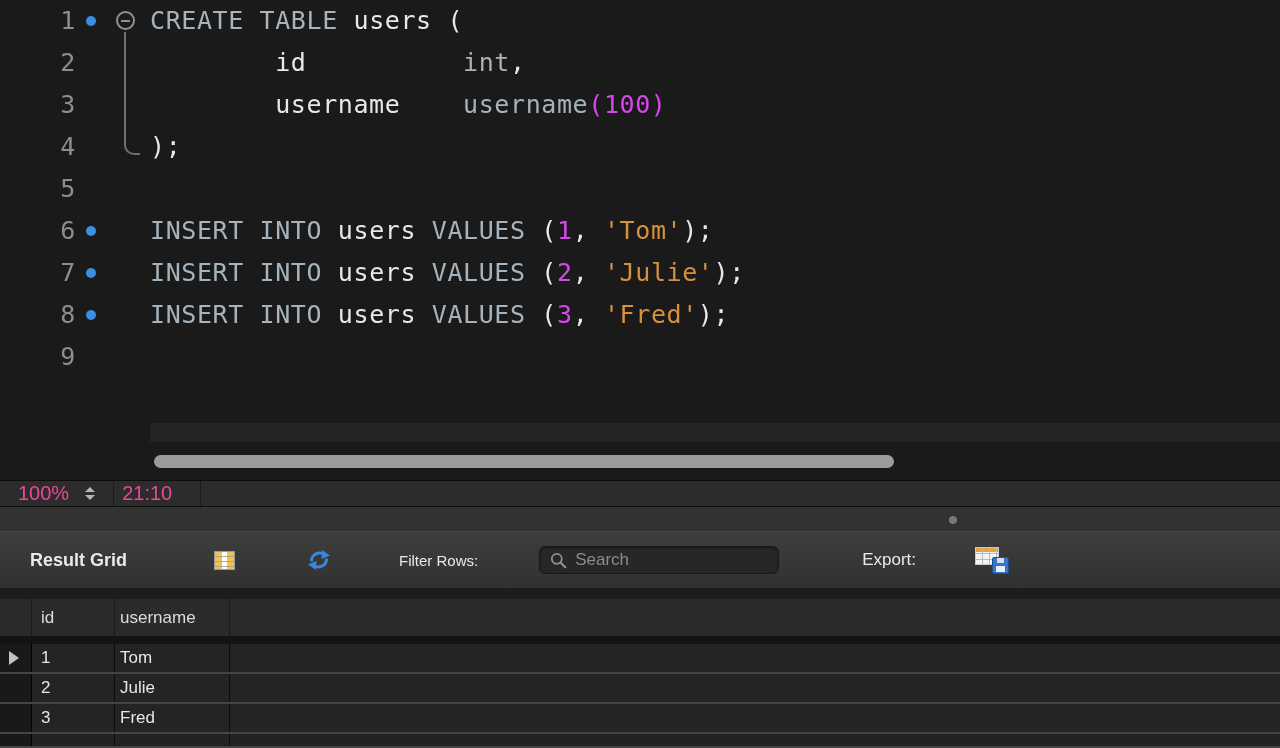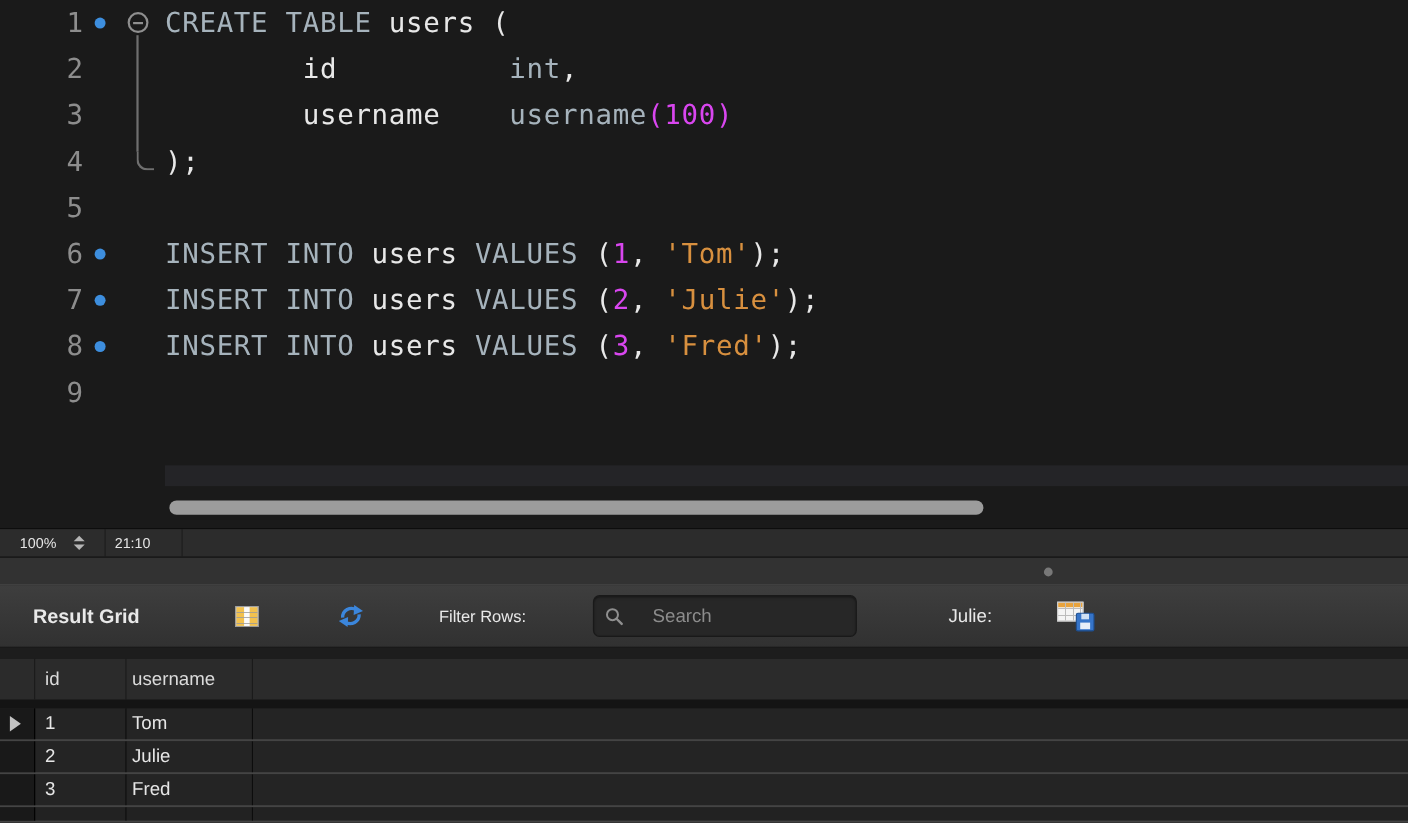--- a/index.html
+++ b/index.html
@@ -29,21 +29,21 @@
   .fold-foot { position:absolute; left:124px; top:138px; width:16px; height:17px;
                border-left:2px solid #6f6f6f; border-bottom:2px solid #6f6f6f;
                border-bottom-left-radius:10px; }
 
   .cursor-band { position:absolute; left:150px; right:0; top:423px; height:19px; background:#242427; }
   .hscroll-thumb { position:absolute; left:154px; top:455px; width:740px; height:13px;
                    background:#9c9c9c; border-radius:7px; }
 
   
   .statusbar { width:1280px; height:26px; background:#2c2c2c; border-top:1px solid #0d0d0d;
-               display:flex; align-items:center; color:#e5e5e5; font-size:13px; }
+               display:flex; align-items:center; color:#ec4899; font-size:20px; }
   .sb-zoom { margin-left:18px; }
   .stepper { margin-left:16px; display:flex; flex-direction:column; gap:3px; align-items:center; cursor:default; }
   .chev-up   { width:0; height:0; border-left:5px solid transparent; border-right:5px solid transparent; border-bottom:5px solid #b5b5b5; }
   .chev-down { width:0; height:0; border-left:5px solid transparent; border-right:5px solid transparent; border-top:5px solid #b5b5b5; }
   .sb-sep { width:1px; height:26px; background:#1c1c1c; margin-left:18px; }
   .sb-pos { margin-left:8px; }
   .sb-sep2 { width:1px; height:26px; background:#1c1c1c; margin-left:28px; }
 
   
   .splitter { position:relative; width:1280px; height:25px; background:#323232; border-top:1px solid #101010; }
@@ -55,23 +55,23 @@
               display:flex; align-items:center; color:#e9e9e9;gap:43px; }
   .rt-title { margin-left:30px; font-size:18px; font-weight:bold; }
   .icon-grid-y { margin-left:44px; width:21px; height:19px; border:1px solid #9a9a9a;
                  display:flex; position:relative; background:#e8e8e8; }
   .icon-grid-y .c1,.icon-grid-y .c3 { width:7px; background:#f2c14e; }
   .icon-grid-y .c2 { width:5px; background:#fbfbfb; }
   .icon-grid-y::after { content:""; position:absolute; inset:0;
        background:repeating-linear-gradient(to bottom, transparent 0 4px, #9a9a9a 4px 5px); opacity:.8; }
   .icon-refresh { margin-left:28px; width:26px; height:24px; }
   .rt-filter { margin-left:24px; font-size:15px; }
-  .searchbox { margin-left:18px; width:240px; height:38px; background:#272727;
+  .searchbox { margin-left:18px; width:240px; height:28px; background:#272727;
                border:1px solid #191919; border-radius:6px; display:flex; align-items:center;
-               box-shadow: inset 0 1px 2px rgba(0,0,0,.5); justify-content: space-between; }
+               box-shadow: inset 0 1px 2px rgba(0,0,0,.5); }
   .searchbox svg { margin-left:10px; flex:0 0 auto; }
   .searchbox input { background:transparent; border:none; outline:none; color:#dddddd;
                font-size:17px; margin-left:8px; width:185px; font-family:"Liberation Sans", sans-serif; }
   .searchbox input::placeholder { color:#8c8c8c; }
   .rt-export { margin-left:40px; font-size:17px; }
   .icon-export { margin-left:16px; position:relative; width:34px; height:27px; }
   .icon-export .egrid { position:absolute; left:0; top:0; width:24px; height:18px;
        border:1px solid #c9c9c9; background:#f4f4f4; }
   .icon-export .egrid::before { content:""; position:absolute; left:0; right:0; top:0; height:4px; background:#e8a33d; }
   .icon-export .egrid::after { content:""; position:absolute; inset:0;
@@ -212,21 +212,21 @@
   <span class="rt-filter">Filter Rows:</span>
 
   <span class="searchbox">
     <svg width="17" height="17" viewBox="0 0 17 17">
       <circle cx="6.8" cy="6.8" r="5" fill="none" stroke="#8f8f8f" stroke-width="1.8"></circle>
       <line x1="10.5" y1="10.5" x2="15.2" y2="15.2" stroke="#8f8f8f" stroke-width="2.2" stroke-linecap="round"></line>
     </svg>
     <input type="text" placeholder="Search" style="">
   </span>
 
-  <span class="rt-export">Julie:</span>
+  <span class="rt-export">Export:</span>
 
   <span class="icon-export">
     <span class="egrid"></span>
     <span class="floppy"></span>
   </span>
 </div>
 
 <div class="rgrid">
   <div class="grid-topgap"></div>
   <div class="grid-header">

